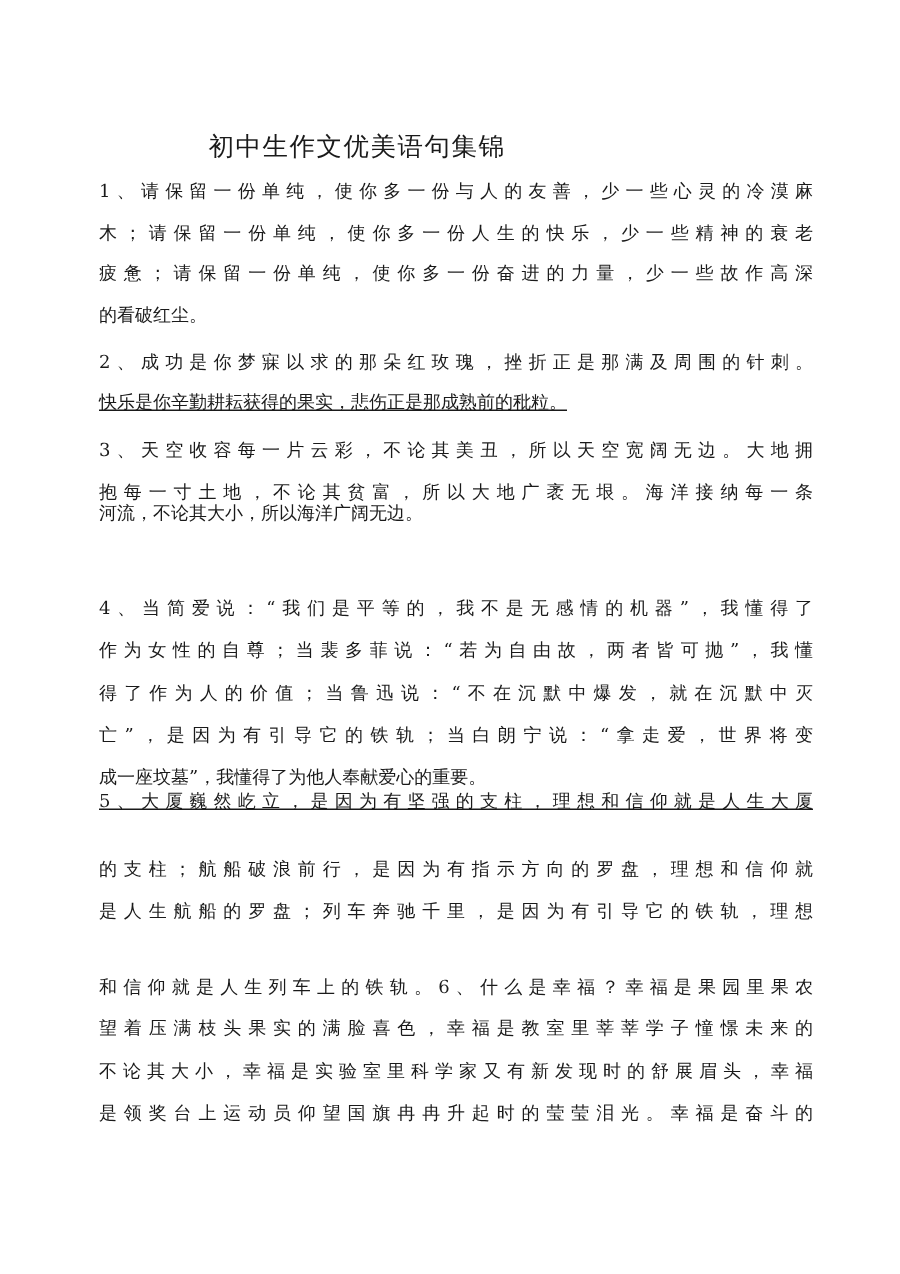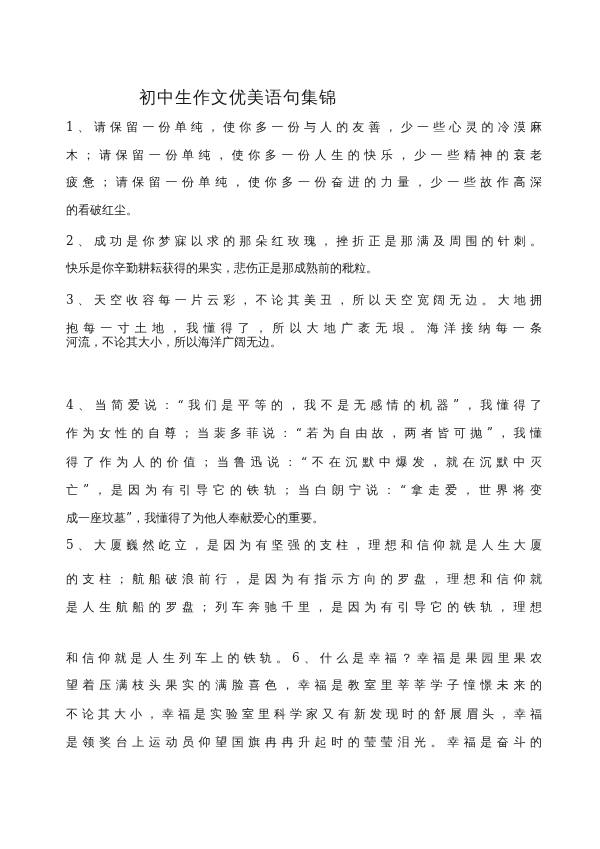--- a/index.html
+++ b/index.html
@@ -15,30 +15,30 @@
 <body>
 
 <div>
   <div class="title">初中生作文优美语句集锦</div>
   <div id="lines">
       <div class="line" style="top: 117px;">1、请保留一份单纯，使你多一份与人的友善，少一些心灵的冷漠麻</div>
       <div class="line" style="top: 145px;">木；请保留一份单纯，使你多一份人生的快乐，少一些精神的衰老</div>
       <div class="line" style="top: 172px;">疲惫；请保留一份单纯，使你多一份奋进的力量，少一些故作高深</div>
       <div class="line last" style="top: 200px;">的看破红尘。</div>
       <div class="line" style="top: 231px;">2、成功是你梦寐以求的那朵红玫瑰，挫折正是那满及周围的针刺。</div>
-      <div class="line last" style="top: 258px;">快乐是你辛勤耕耘获得的果实，悲伤正是那成熟前的秕粒。</div>
+      <div class="line last" style="top: 258px; text-decoration: underline;">快乐是你辛勤耕耘获得的果实，悲伤正是那成熟前的秕粒。</div>
       <div class="line" style="top: 290px;">3、天空收容每一片云彩，不论其美丑，所以天空宽阔无边。大地拥</div>
-      <div class="line" style="top: 318px;">抱每一寸土地，我懂得了，所以大地广袤无垠。海洋接纳每一条</div>
+      <div class="line" style="top: 318px;">抱每一寸土地，不论其贫富，所以大地广袤无垠。海洋接纳每一条</div>
       <div class="line last" style="top: 332px;">河流，不论其大小，所以海洋广阔无边。</div>
       <div class="line" style="top: 395px;">4、当简爱说：“我们是平等的，我不是无感情的机器”，我懂得了</div>
       <div class="line" style="top: 423px;">作为女性的自尊；当裴多菲说：“若为自由故，两者皆可抛”，我懂</div>
       <div class="line" style="top: 452px;">得了作为人的价值；当鲁迅说：“不在沉默中爆发，就在沉默中灭</div>
       <div class="line" style="top: 480px;">亡”，是因为有引导它的铁轨；当白朗宁说：“拿走爱，世界将变</div>
       <div class="line last" style="top: 508px;">成一座坟墓”，我懂得了为他人奉献爱心的重要。</div>
-      <div class="line" style="top: 535px;">5、大厦巍然屹立，是因为有坚强的支柱，理想和信仰就是人生大厦</div>
+      <div class="line" style="top: 524px; text-decoration: underline;">5、大厦巍然屹立，是因为有坚强的支柱，理想和信仰就是人生大厦</div>
       <div class="line" style="top: 569px;">的支柱；航船破浪前行，是因为有指示方向的罗盘，理想和信仰就</div>
       <div class="line" style="top: 597px;">是人生航船的罗盘；列车奔驰千里，是因为有引导它的铁轨，理想</div>
       <div class="line" style="top: 648px;">和信仰就是人生列车上的铁轨。6、什么是幸福？幸福是果园里果农</div>
       <div class="line" style="top: 676px; font-family: Liberation Mono, monospace;">望着压满枝头果实的满脸喜色，幸福是教室里莘莘学子憧憬未来的</div>
       <div class="line" style="top: 704px;">不论其大小，幸福是实验室里科学家又有新发现时的舒展眉头，幸福</div>
       <div class="line" style="top: 732px;">是领奖台上运动员仰望国旗冉冉升起时的莹莹泪光。幸福是奋斗的</div>
     </div>
 </div>
 
 </body></html>

